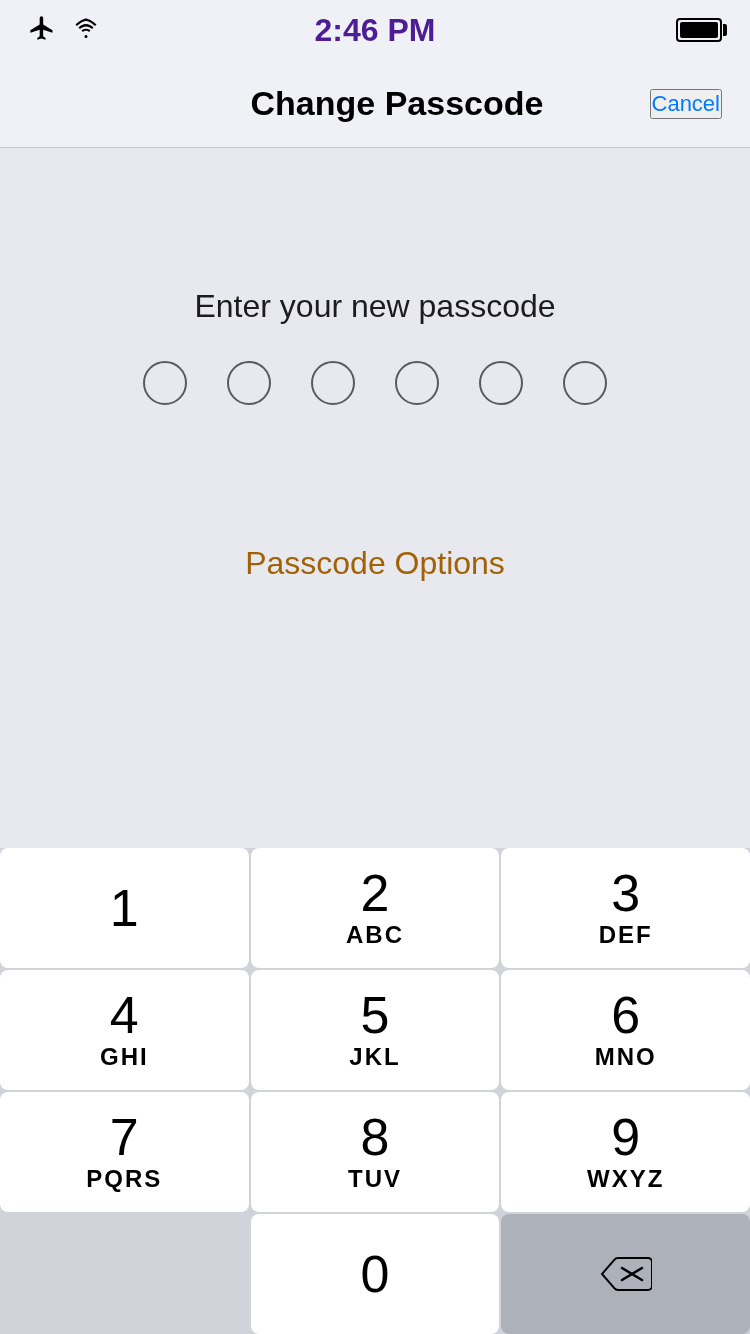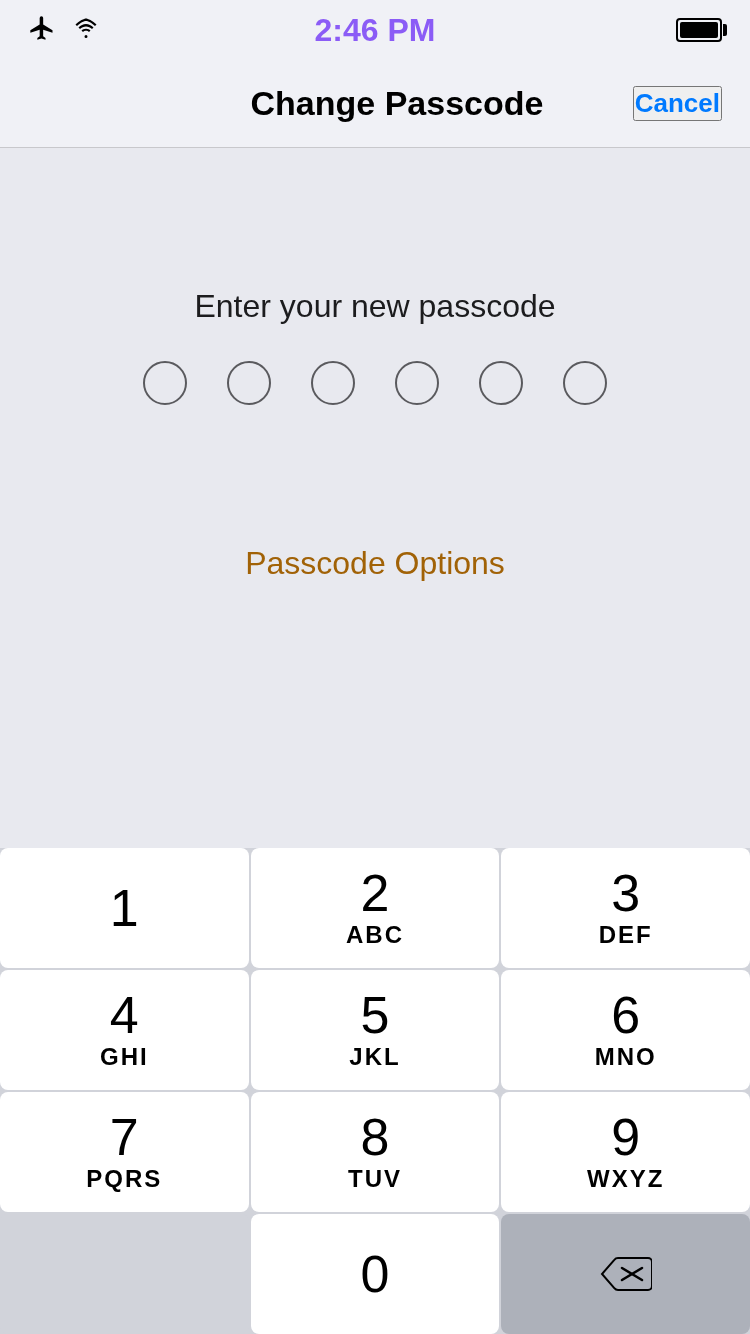--- a/index.html
+++ b/index.html
@@ -29,21 +29,21 @@
       display: flex;
       align-items: center;
       gap: 14px;
     }
     .status-time {
       position: absolute;
       left: 50%;
       transform: translateX(-50%);
       font-size: 32px;
       font-weight: 600;
-      color: #8b5cf6;
+      color: #4c1d95;
       top: 12px;
       text-align: center;
     }
     .status-right {
       display: flex;
       align-items: center;
       gap: 8px;
     }
     .battery-icon {
       width: 46px;
@@ -91,23 +91,23 @@
       padding-left: 44px;
     }
     .nav-title {
       font-size: 34px;
       font-weight: 700;
       color: #000;
     }
     .nav-cancel {
       position: absolute;
       right: 28px;
-      font-size: 26px;
+      font-size: 22px;
       color: #007aff;
-      font-weight: 700;
+      font-weight: 400;
       cursor: pointer;
     }
 
     
     .main-content {
       background: #e8e9ef;
       flex: 1;
       display: flex;
       flex-direction: column;
       align-items: center;

